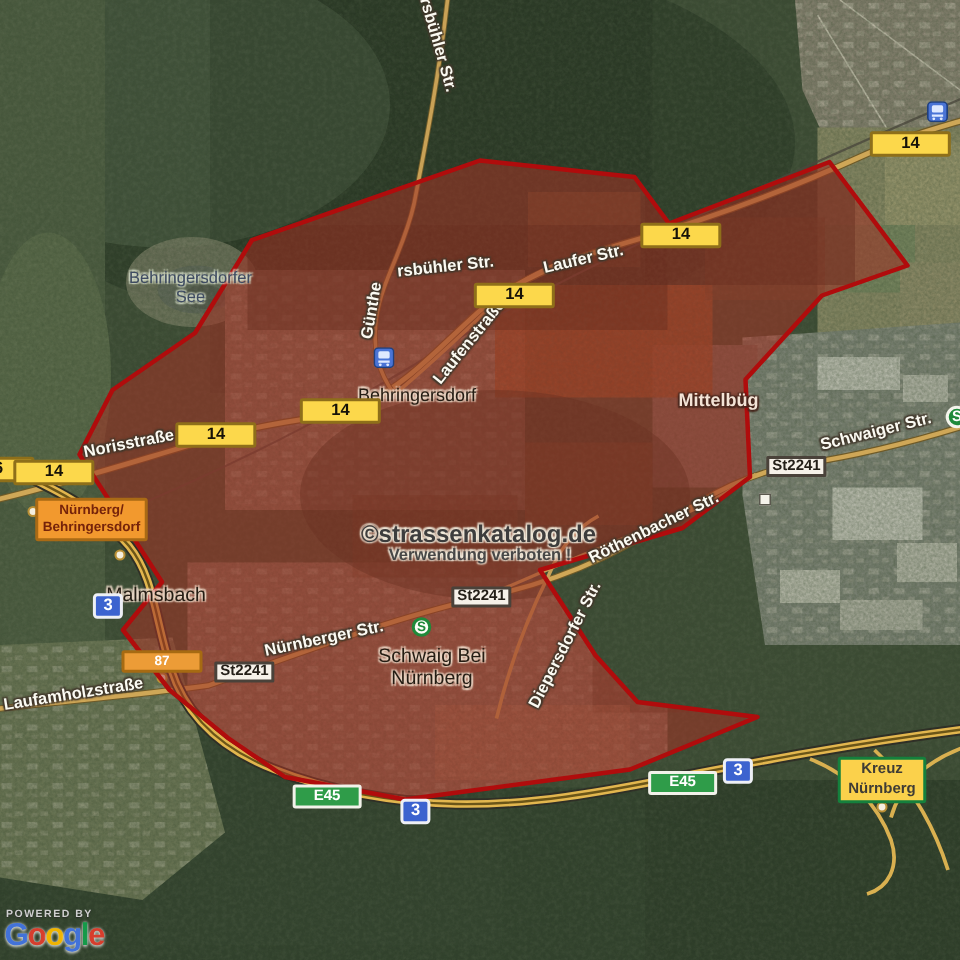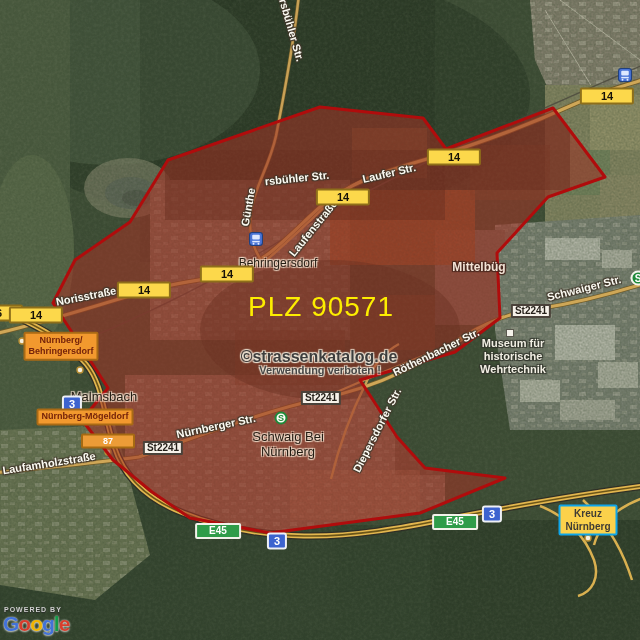--- a/index.html
+++ b/index.html
@@ -20,21 +20,21 @@
     text-shadow:-1px -1px 1px #32352c,1px -1px 1px #32352c,-1px 1px 1px #32352c,1px 1px 1px #32352c;}
   .shd{position:absolute;transform:translate(-50%,-50%);display:flex;align-items:center;justify-content:center;
     box-sizing:border-box;font-weight:bold;line-height:1;pointer-events:none;}
   .b14{background:#fcd84b;border:2px solid #8e6f1a;color:#161208;font-size:11px;padding:1px 19px;border-radius:2px;}
   .b87{background:#ec9c37;border:2px solid #a66a12;color:#fff;font-size:9px;padding:1px 20px;border-radius:2px;}
   .st{background:#f6f1e9;border:2px solid #4a423a;color:#241f18;font-size:10px;padding:0 2px;border-radius:1px;}
   .e45{background:#2f9c49;border:2px solid #f2f2ea;color:#fff;font-size:10px;padding:1px 12px;border-radius:2px;}
   .a3{background:#3c63cf;border:2px solid #eef0f5;color:#fff;font-size:11px;padding:1px 5px;border-radius:3px;}
   .exitsign{background:#f2992e;border:2px solid #a96a15;color:#75230a;font-size:9px;font-weight:bold;
     padding:1px 3px;border-radius:2px;text-align:center;line-height:1.25;}
-  .kreuz{background:#fbd14b;border:2px solid #0ea5e9;color:#3f3c35;font-size:10px;font-weight:bold;
+  .kreuz{background:#fbd14b;border:2px solid #15803d;color:#3f3c35;font-size:10px;font-weight:bold;
     padding:1px 5px;border-radius:2px;text-align:center;line-height:1.25;}
   .plz{font-size:28px;color:#fdee00;letter-spacing:1px;}
   .wm1{font-size:16px;font-weight:bold;color:#3d3d3d;
     text-shadow:-1px -1px 1px rgba(245,240,225,.85),1px -1px 1px rgba(245,240,225,.85),-1px 1px 1px rgba(245,240,225,.85),1px 1px 1px rgba(245,240,225,.85);}
   .wm2{font-size:11px;font-weight:bold;color:#474747;
     text-shadow:-1px -1px 1px rgba(245,240,225,.8),1px -1px 1px rgba(245,240,225,.8),-1px 1px 1px rgba(245,240,225,.8),1px 1px 1px rgba(245,240,225,.8);}
   .sbahn-open{width:13px;height:13px;border-radius:50%;background:#fdfdf8;border:2px solid #1f8a3a;
     color:#1f8a3a;font-size:9px;font-weight:bold;}
   .sbahn-solid{width:15px;height:15px;border-radius:50%;background:#1f8a3a;border:2px solid #f4f4ec;
     color:#fff;font-size:10px;font-weight:bold;}
@@ -146,31 +146,30 @@
       <circle cx="22" cy="341" r="3" fill="#f5efdf" stroke="#b98f35" stroke-width="1.4"></circle>
       <circle cx="80" cy="370" r="3" fill="#f5efdf" stroke="#b98f35" stroke-width="1.4"></circle>
       <circle cx="108" cy="452" r="3" fill="#f5efdf" stroke="#b98f35" stroke-width="1.4"></circle>
       <circle cx="588" cy="538" r="3" fill="#f5efdf" stroke="#b98f35" stroke-width="1.4"></circle>
     </g>
 
     <polygon points="168,160 320,107 423,118 446,149 553,108 605,177 548,197 497,253 500,318 455,352 360,380 397,437 425,468 505,478 420,513 270,533 190,518 152,492 113,460 82,420 108,388 53,303 75,260 130,222" fill="#9e3326" fill-opacity=".58"></polygon>
     <polygon points="168,160 320,107 423,118 446,149 553,108 605,177 548,197 497,253 500,318 455,352 360,380 397,437 425,468 505,478 420,513 270,533 190,518 152,492 113,460 82,420 108,388 53,303 75,260 130,222" fill="none" stroke="#b00c0c" stroke-width="3" stroke-linejoin="round"></polygon>
   </svg>
 
+  <div class="lbl seelbl" style="left:127px;top:192px">
+    <div>Behringersdorfer</div>
+    <div>See</div>
+  </div>
   <div class="lbl place" style="left:278px;top:264px">Behringersdorf</div>
   <div class="lbl whiteplace" style="left:479px;top:267px">Mittelbüg</div>
   <div class="lbl place bigplace" style="left:104px;top:397px">Malmsbach</div>
   <div class="lbl place bigplace" style="left:288px;top:445px">
     <div>Schwaig Bei</div>
     <div>Nürnberg</div>
-  </div>
-  <div class="lbl museumlbl" style="left:513px;top:357px">
-    <div>Museum für</div>
-    <div>historische</div>
-    <div>Wehrtechnik</div>
   </div>
   <div class="lbl poi-square" style="left:510px;top:333px"></div>
 
   <div class="lbl street" style="left:86px;top:296px;transform:translate(-50%,-50%) rotate(-11deg)">Norisstraße</div>
   <div class="lbl street" style="left:389px;top:173px;transform:translate(-50%,-50%) rotate(-13deg)">Laufer Str.</div>
   <div class="lbl street" style="left:313px;top:228px;transform:translate(-50%,-50%) rotate(-51deg)">Laufenstraße</div>
   <div class="lbl street" style="left:248px;top:207px;transform:translate(-50%,-50%) rotate(-80deg)">Günthe</div>
   <div class="lbl street" style="left:297px;top:178px;transform:translate(-50%,-50%) rotate(-6deg)">rsbühler Str.</div>
   <div class="lbl street" style="left:291px;top:27px;transform:translate(-50%,-50%) rotate(74deg)">ersbühler Str.</div>
   <div class="lbl street" style="left:584px;top:288px;transform:translate(-50%,-50%) rotate(-14deg)">Schwaiger Str.</div>
@@ -193,21 +192,20 @@
   <div class="shd e45" style="left:218px;top:531px">E45</div>
   <div class="shd e45" style="left:455px;top:522px">E45</div>
   <div class="shd a3" style="left:72px;top:404px">3</div>
   <div class="shd a3" style="left:277px;top:541px">3</div>
   <div class="shd a3" style="left:492px;top:514px">3</div>
 
   <div class="shd exitsign" style="left:61px;top:346px;flex-direction:column">
     <div>Nürnberg/</div>
     <div>Behringersdorf</div>
   </div>
-  <div class="shd exitsign" style="left:85px;top:417px">Nürnberg-Mögeldorf</div>
   <div class="shd kreuz" style="left:588px;top:520px;flex-direction:column">
     <div>Kreuz</div>
     <div>Nürnberg</div>
   </div>
 
   <div class="lbl" style="left:256px;top:241px">
     <svg width="14" height="14" viewBox="0 0 13 13">
         <rect x="0.5" y="0.5" width="12" height="12" rx="2.5" fill="#4a74d6" stroke="#20407e"></rect>
         <rect x="3" y="2.5" width="7" height="4.5" rx="1" fill="#dfe9ff"></rect>
         <rect x="3" y="8.2" width="7" height="1.4" fill="#dfe9ff"></rect>
@@ -220,20 +218,19 @@
         <rect x="0.5" y="0.5" width="12" height="12" rx="2.5" fill="#4a74d6" stroke="#20407e"></rect>
         <rect x="3" y="2.5" width="7" height="4.5" rx="1" fill="#dfe9ff"></rect>
         <rect x="3" y="8.2" width="7" height="1.4" fill="#dfe9ff"></rect>
         <circle cx="4.2" cy="10.9" r="0.9" fill="#dfe9ff"></circle>
         <circle cx="8.8" cy="10.9" r="0.9" fill="#dfe9ff"></circle>
       </svg>
   </div>
   <div class="shd sbahn-open" style="left:281px;top:418px">S</div>
   <div class="shd sbahn-solid" style="left:638px;top:278px">S</div>
 
-  <div class="lbl plz" style="left:321px;top:307px">PLZ 90571</div>
   <div class="lbl wm1" style="left:319px;top:357px">©strassenkatalog.de</div>
   <div class="lbl wm2" style="left:320px;top:370px">Verwendung verboten !</div>
 
   <div class="powered">POWERED BY</div>
   <div class="glogo"><span class="gl-b">G</span><span class="gl-r">o</span><span class="gl-y">o</span><span class="gl-b">g</span><span class="gl-g">l</span><span class="gl-r">e</span></div>
 
 </div>
 
 </body></html>

